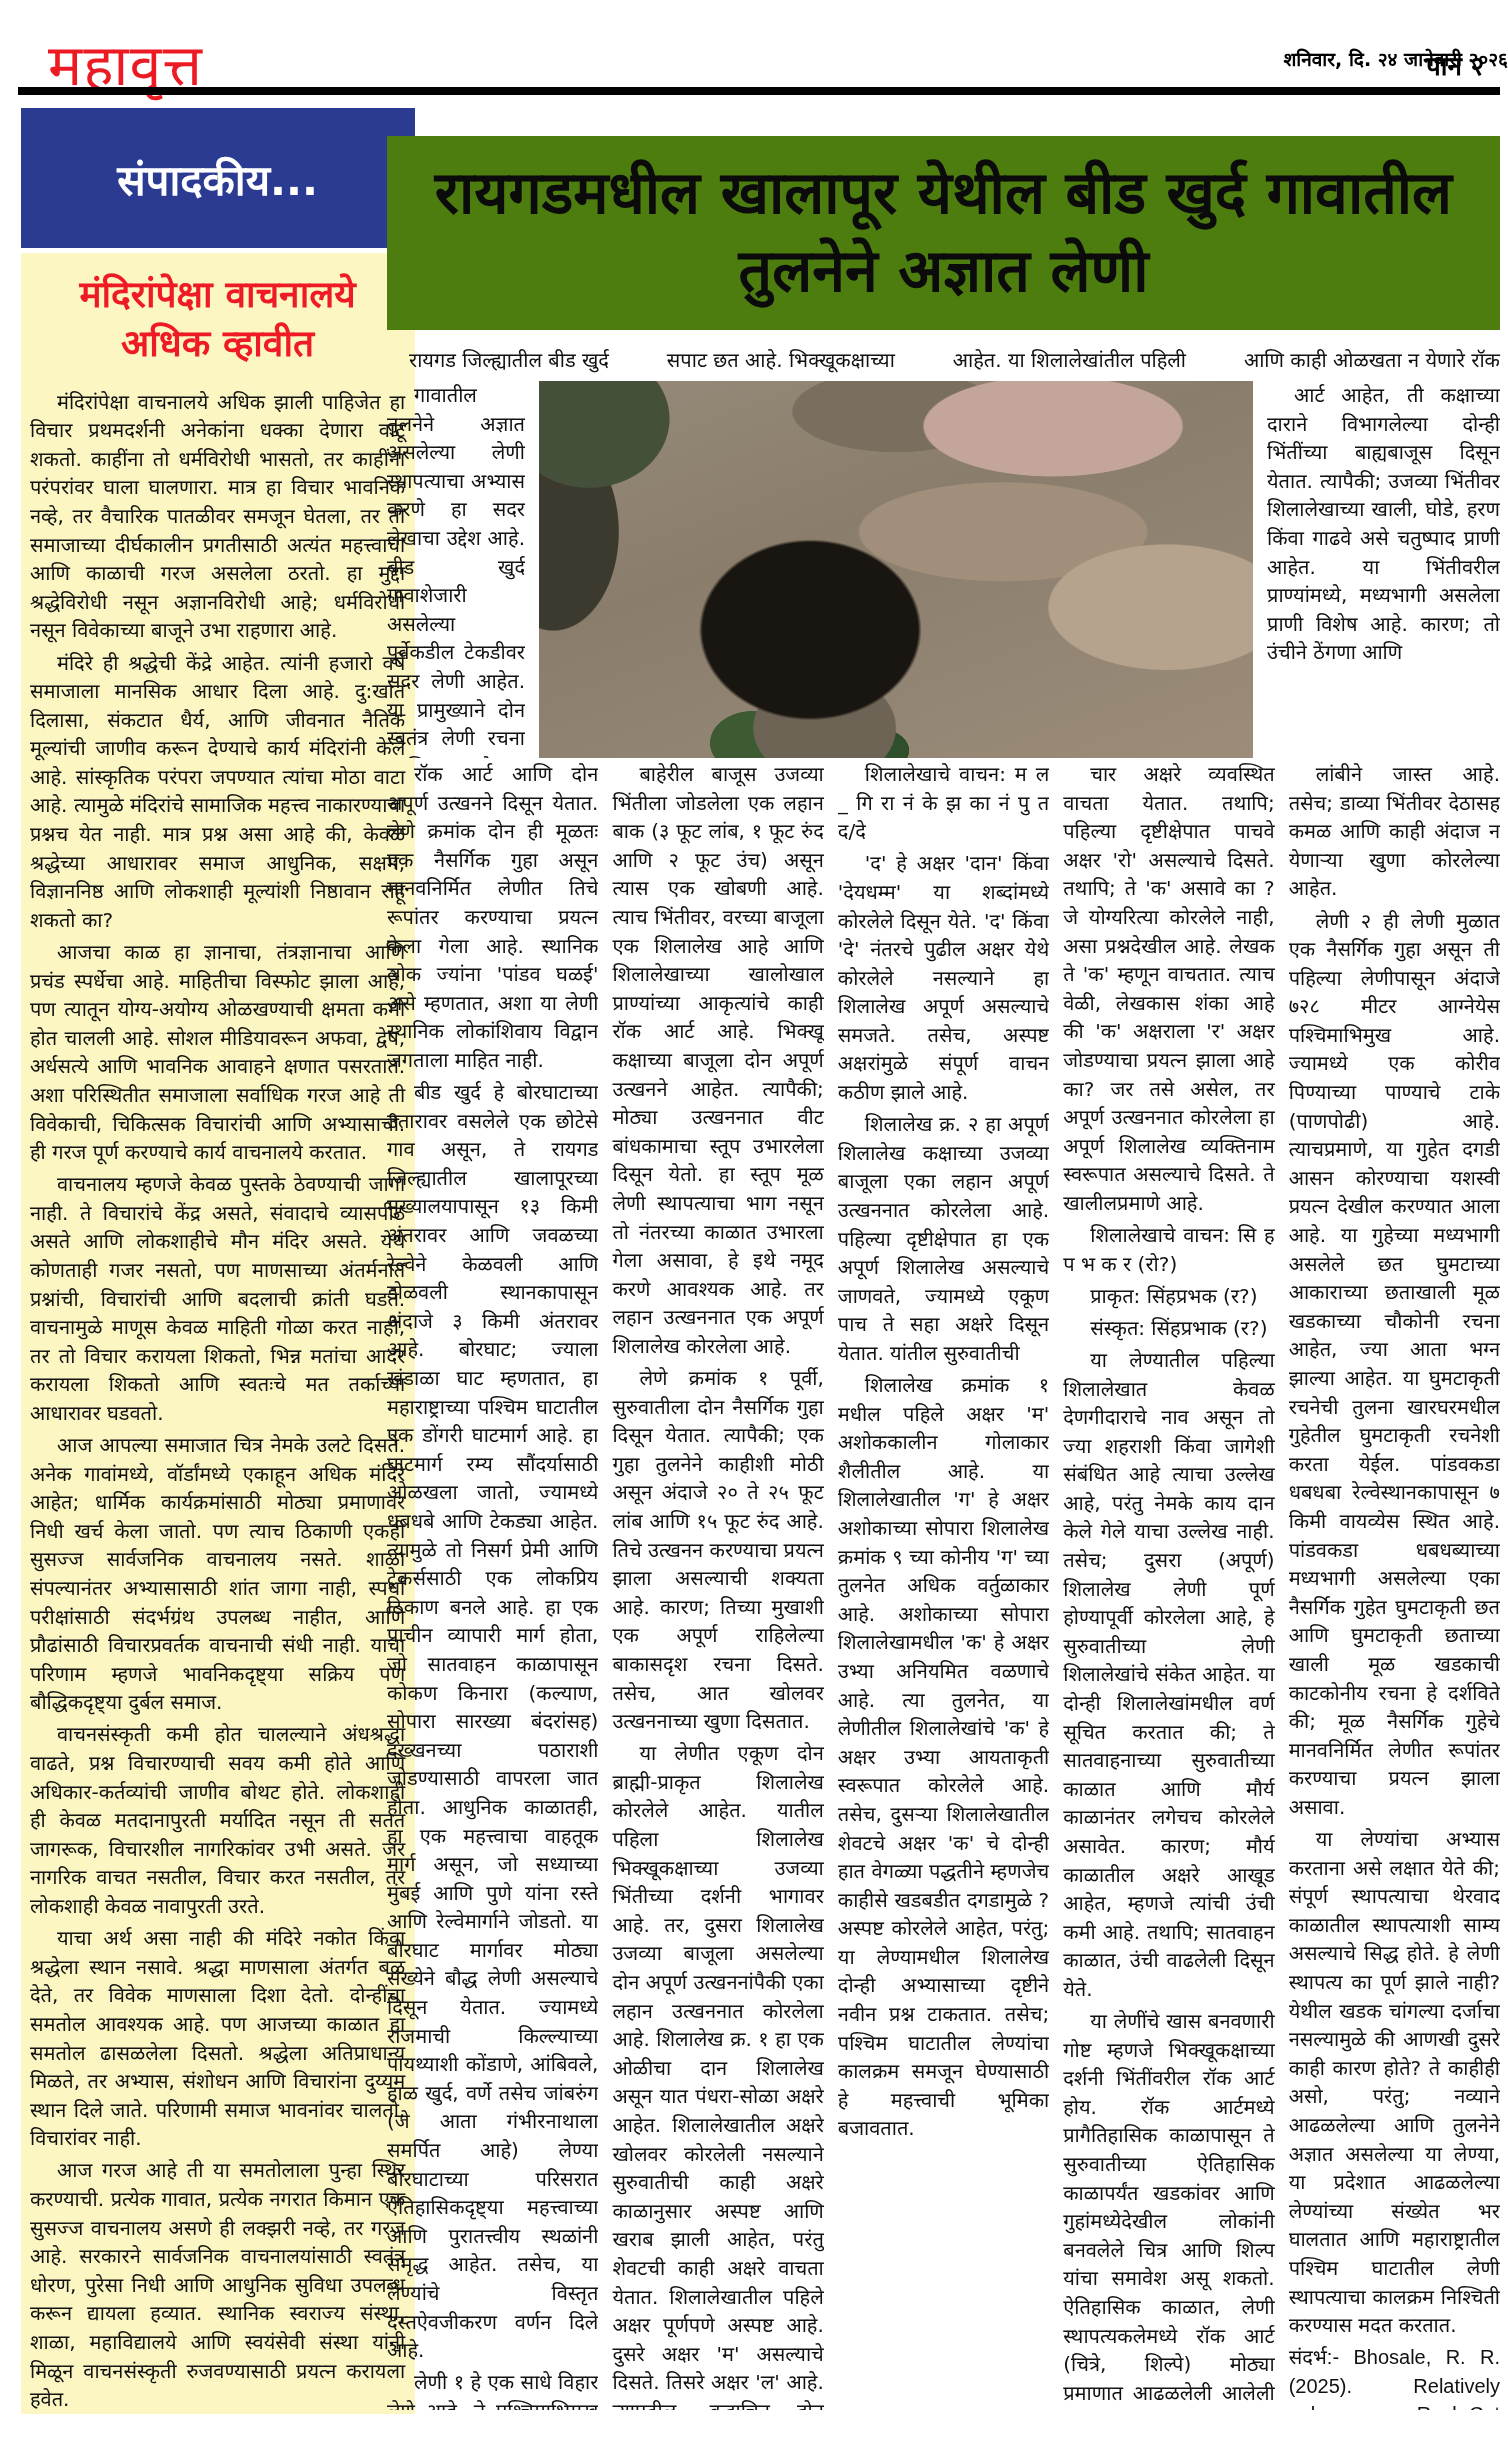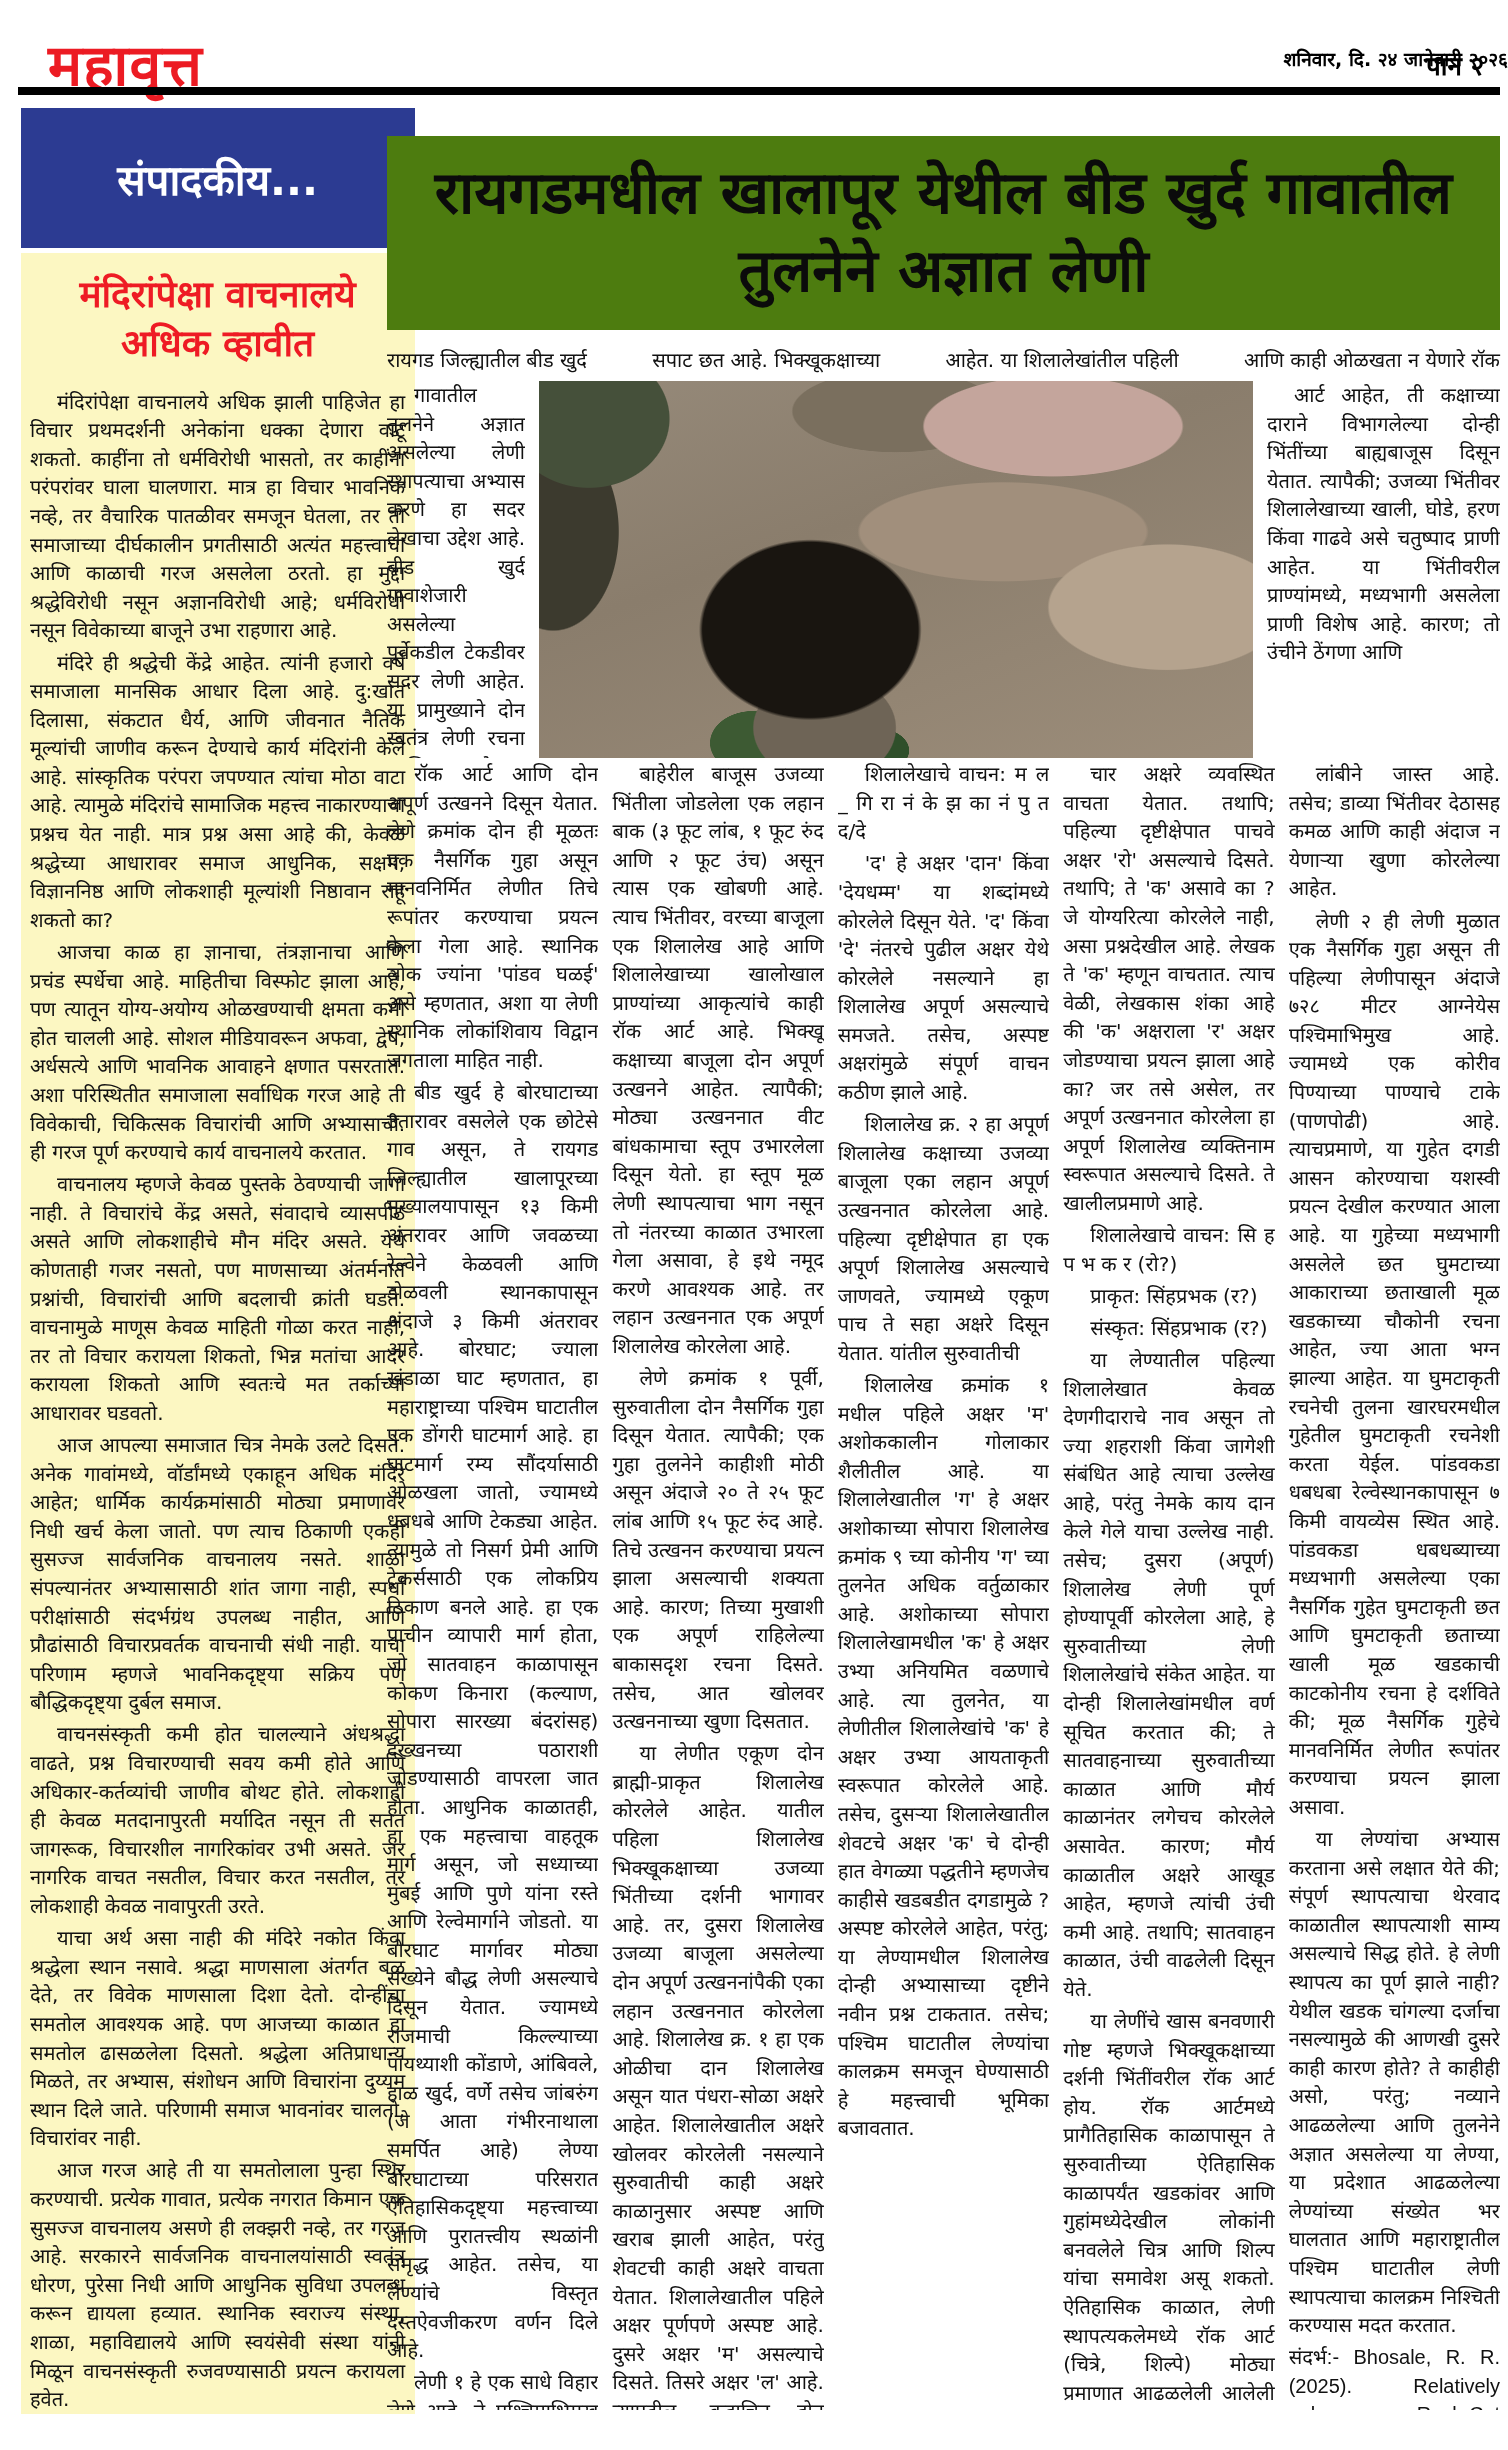--- a/index.html
+++ b/index.html
@@ -1,41 +1,41 @@
 <!DOCTYPE html>
 <html style="font-size:9.4px"><head>
 <meta charset="utf-8">
 <style>
   html,body{margin:0;padding:0;}
   body{
     width:1508px;height:2450px;position:relative;background:#ffffff;
     font-family:"DejaVu Sans",sans-serif;color:#111;overflow:hidden;
   }
   
-  .masthead{position:absolute;left:48px;top:23.6px;font-size:57px;font-weight:bold;color:#EC1B23;letter-spacing:1.2px;}
+  .masthead{position:absolute;left:48px;top:23.6px;font-size:57px;font-weight:normal;color:#EC1B23;letter-spacing:1.2px;}
   .head-date{position:absolute;left:0;right:0;top:46px;text-align:right;font-size:19px;font-weight:bold;color:#000;}
   .head-page{position:absolute;right:23.6px;top:47px;font-size:26px;font-weight:bold;color:#000;}
   .head-rule{position:absolute;left:17.7px;right:8.3px;top:87px;height:7.7px;background:#000;}
 
   
   .editorial{position:absolute;left:20.6px;top:108px;width:394px;}
   .kicker-box{background:#2C3B92;height:140px;display:flex;align-items:center;justify-content:center;}
   .kicker-box span{color:#fff;font-size:42px;font-weight:bold;}
   .yellow-box{background:#FCF7C2;margin-top:4.7px;padding:15.3px 9.4px 17.7px 9.4px;height:2128px;overflow:hidden;}
   .ed-title{color:#EE1B24;font-size:37px;line-height:1.3;font-weight:bold;text-align:center;margin:3.5px 3.5px 20px 3.5px;}
   .ed-body p, .col p, .band-col p{
     font-size:20px;line-height:1.43;text-align:justify;margin:0 0 3.5px 0;text-indent:27px;
   }
 
   
   .main{position:absolute;left:387px;top:136px;width:1113px;}
   .headline-box{background:#4d7c0f;padding:17.7px 8.3px 21px 8.3px;}
   .headline-box .hl{display:block;text-align:center;font-weight:bold;color:#0b0b0b;font-size:59px;line-height:1.32;}
   .intro-line{display:flex;justify-content:space-between;gap:17.7px;margin-top:15.3px;font-size:20px;}
-  .intro-line span{white-space:nowrap;}
+  .intro-line span{white-space:nowrap;margin-left:22px;}
   .photo-band{display:flex;gap:14px;margin-top:8.3px;}
   .band-col{overflow:hidden;}
   .band-left{width:138px;height:377px;}
   .band-right{width:233px;height:377px;}
   .photo{
     flex:1;height:377px;background-color:#8f8274;
     background-image:
       radial-gradient(ellipse 16% 26% at 7% 10%, #45503a 0 70%, rgba(69,80,58,0) 71%),
       radial-gradient(ellipse 14% 40% at 2% 40%, #3c3a2e 0 65%, rgba(60,58,46,0) 66%),
       radial-gradient(ellipse 30% 22% at 72% 12%, #c4a59c 0 60%, rgba(196,165,156,0) 61%),

